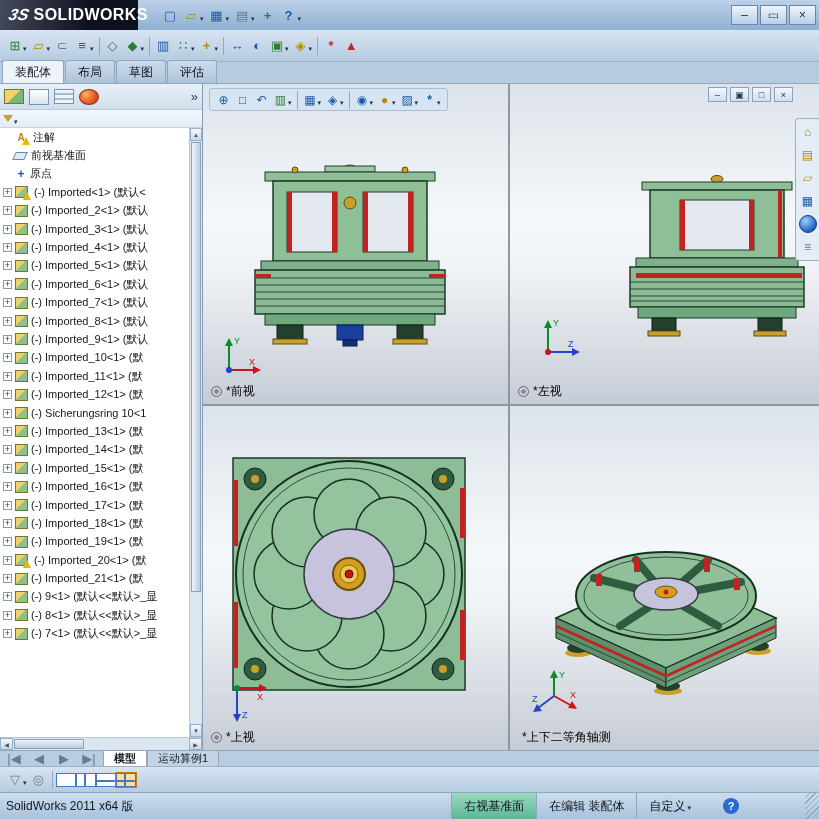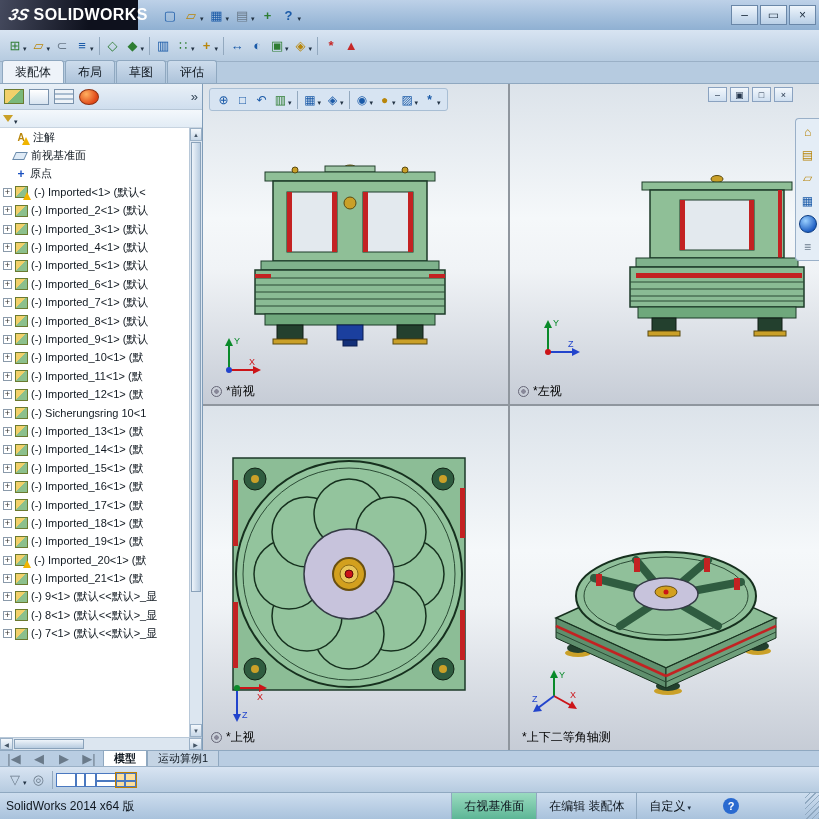--- a/index.html
+++ b/index.html
@@ -598,21 +598,21 @@
       <span class="caret">▾</span>
       <span class="icn c-gray">◎</span>
       <span class="sep"></span>
       <span class="icn vtbox"></span>
       <span class="icn vtbox vt-2h"></span>
       <span class="icn vtbox vt-2v"></span>
       <span class="icn vtbox vt-4 pressed"></span>
     </div>
 
   <div class="statusbar">
-    <span class="sb-left">SolidWorks 2014 x64 版</span>
+    <span class="sb-left">SolidWorks 2011 x64 版</span>
     <div class="sb-right">
       <div class="sb-chip">右视基准面</div>
       <div class="sb-seg">在编辑 装配体</div>
       <div class="sb-seg">
         <span>自定义</span>
         <span class="caret" style="margin-top:4px;">▾</span>
       </div>
       <div class="sb-help">?</div>
       <div class="sb-pad"></div>
       <div class="grip"></div>

